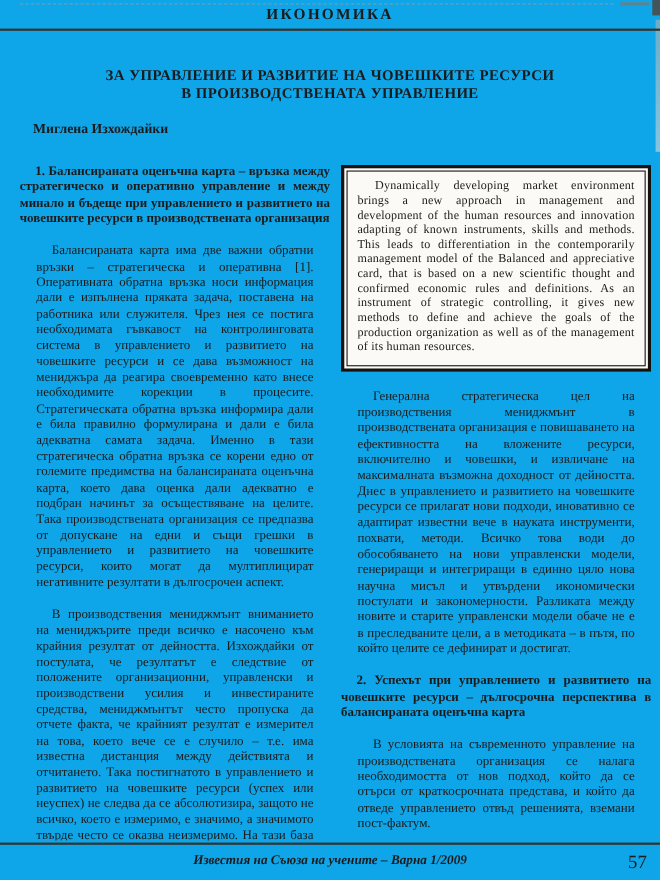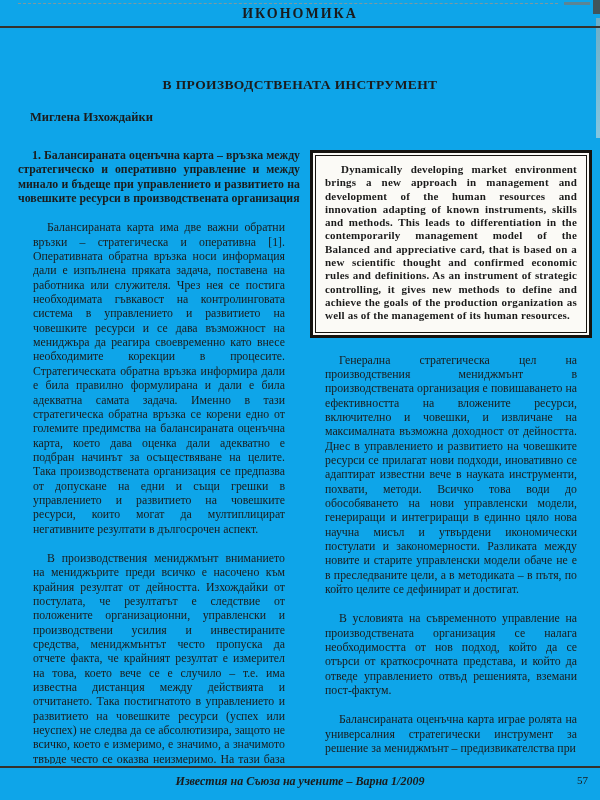--- a/index.html
+++ b/index.html
@@ -47,70 +47,71 @@
     font-size:11.8px;line-height:14.35px;font-weight:bold;
     text-align:justify;margin:0;text-indent:14px;
   }
   h2.sec.mt{margin-top:8px;}
 
   .abstract-box{
     border:3px solid #15130f;padding:2px;margin:2px 0 14px 0;background:#fbfaf6;
   }
   .abstract-inner{border:1.5px solid #15130f;padding:7px 9px 9px 9px;}
   .abstract-inner p{
-    margin:0;font-weight:bold;font-size:11px;line-height:13.3px;
+    margin:0;font-weight:normal;font-size:11px;line-height:13.3px;
     text-align:justify;text-indent:16px;letter-spacing:.2px;
   }
 
   .footer-rule{position:absolute;top:766px;left:0;width:100%;border-top:2.5px solid #35322c;}
   .footer-journal{
     position:absolute;top:774px;left:0;width:100%;text-align:center;
     font-weight:bold;font-size:12px;font-style:italic;
   }
   .footer-page{
     position:absolute;top:774px;right:12px;
-    font-size:11px;
+    font-size:17px;
   }
 </style>
 </head>
 <body>
 
 <div class="page">
 
   <div class="top-noise"></div>
   <div class="corner-mark"></div>
   <div class="corner-mark2"></div>
   <div class="edge-smudge"></div>
 
   <div class="kicker">ИКОНОМИКА</div>
   <div class="kicker-rule"></div>
 
   <h1 class="title" style="margin:0;">
     <br>
-    <br>
-    <span>В ПРОИЗВОДСТВЕНАТА ИНСТРУМЕНТ</span>
+    <span>ЗА УПРАВЛЕНИЕ И РАЗВИТИЕ НА ЧОВЕШКИТЕ РЕСУРСИ</span><br>
+    <span>В ПРОИЗВОДСТВЕНАТА УПРАВЛЕНИЕ</span>
   </h1>
 
   <div class="author">Миглена Изхождайки</div>
 
   <div class="columns">
 
     <div class="col left body-text">
       <h2 class="sec">1. Балансираната оценъчна карта – връзка между стратегическо и оперативно управление и между минало и бъдеще при управлението и развитието на човешките ресурси в производствената организация</h2>
       <p>Балансираната карта има две важни обратни връзки – стратегическа и оперативна [1]. Оперативната обратна връзка носи информация дали е изпълнена пряката задача, поставена на работника или служителя. Чрез нея се постига необходимата гъвкавост на контролинговата система в управлението и развитието на човешките ресурси и се дава възможност на мениджъра да реагира своевременно като внесе необходимите корекции в процесите. Стратегическата обратна връзка информира дали е била правилно формулирана и дали е била адекватна самата задача. Именно в тази стратегическа обратна връзка се корени едно от големите предимства на балансираната оценъчна карта, което дава оценка дали адекватно е подбран начинът за осъществяване на целите. Така производствената организация се предпазва от допускане на едни и същи грешки в управлението и развитието на човешките ресурси, които могат да мултиплицират негативните резултати в дългосрочен аспект.</p>
       <p>В производствения мениджмънт вниманието на мениджърите преди всичко е насочено към крайния резултат от дейността. Изхождайки от постулата, че резултатът е следствие от положените организационни, управленски и производствени усилия и инвестираните средства, мениджмънтът често пропуска да отчете факта, че крайният резултат е измерител на това, което вече се е случило – т.е. има известна дистанция между действията и отчитането. Така постигнатото в управлението и развитието на човешките ресурси (успех или неуспех) не следва да се абсолютизира, защото не всичко, което е измеримо, е значимо, а значимото твърде често се оказва неизмеримо. На тази база резултатът при управлението и развитието на човешките ресурси трябва да бъде допълнен от измерител, илюстриращ това, което се случва към настоящия момент или предстои да стане факт в определен бъдещ период.</p>
     </div>
 
     <div class="col right body-text">
       <div class="abstract-box">
         <div class="abstract-inner">
           <p>Dynamically developing market environment brings a new approach in management and development of the human resources and innovation adapting of known instruments, skills and methods. This leads to differentiation in the contemporarily management model of the Balanced and appreciative card, that is based on a new scientific thought and confirmed economic rules and definitions. As an instrument of strategic controlling, it gives new methods to define and achieve the goals of the production organization as well as of the management of its human resources.</p>
         </div>
       </div>
       <p>Генерална стратегическа цел на производствения мениджмънт в производствената организация е повишаването на ефективността на вложените ресурси, включително и човешки, и извличане на максималната възможна доходност от дейността. Днес в управлението и развитието на човешките ресурси се прилагат нови подходи, иновативно се адаптират известни вече в науката инструменти, похвати, методи. Всичко това води до обособяването на нови управленски модели, генериращи и интегриращи в единно цяло нова научна мисъл и утвърдени икономически постулати и закономерности. Разликата между новите и старите управленски модели обаче не е в преследваните цели, а в методиката – в пътя, по който целите се дефинират и достигат.</p>
+      <h2 class="sec mt">2. Успехът при управлението и развитието на човешките ресурси – дългосрочна перспектива в балансираната оценъчна карта</h2>
       <p>В условията на съвременното управление на производствената организация се налага необходимостта от нов подход, който да се отърси от краткосрочната представа, и който да отведе управлението отвъд решенията, вземани пост-фактум.</p>
       <p>Балансираната оценъчна карта играе ролята на универсалния стратегически инструмент за решение за мениджмънт – предизвикателства при</p>
     </div>
 
   </div>
 
   <div class="footer-rule"></div>
   <div class="footer-journal">Известия на Съюза на учените – Варна 1/2009</div>
   <div class="footer-page">57</div>
 

